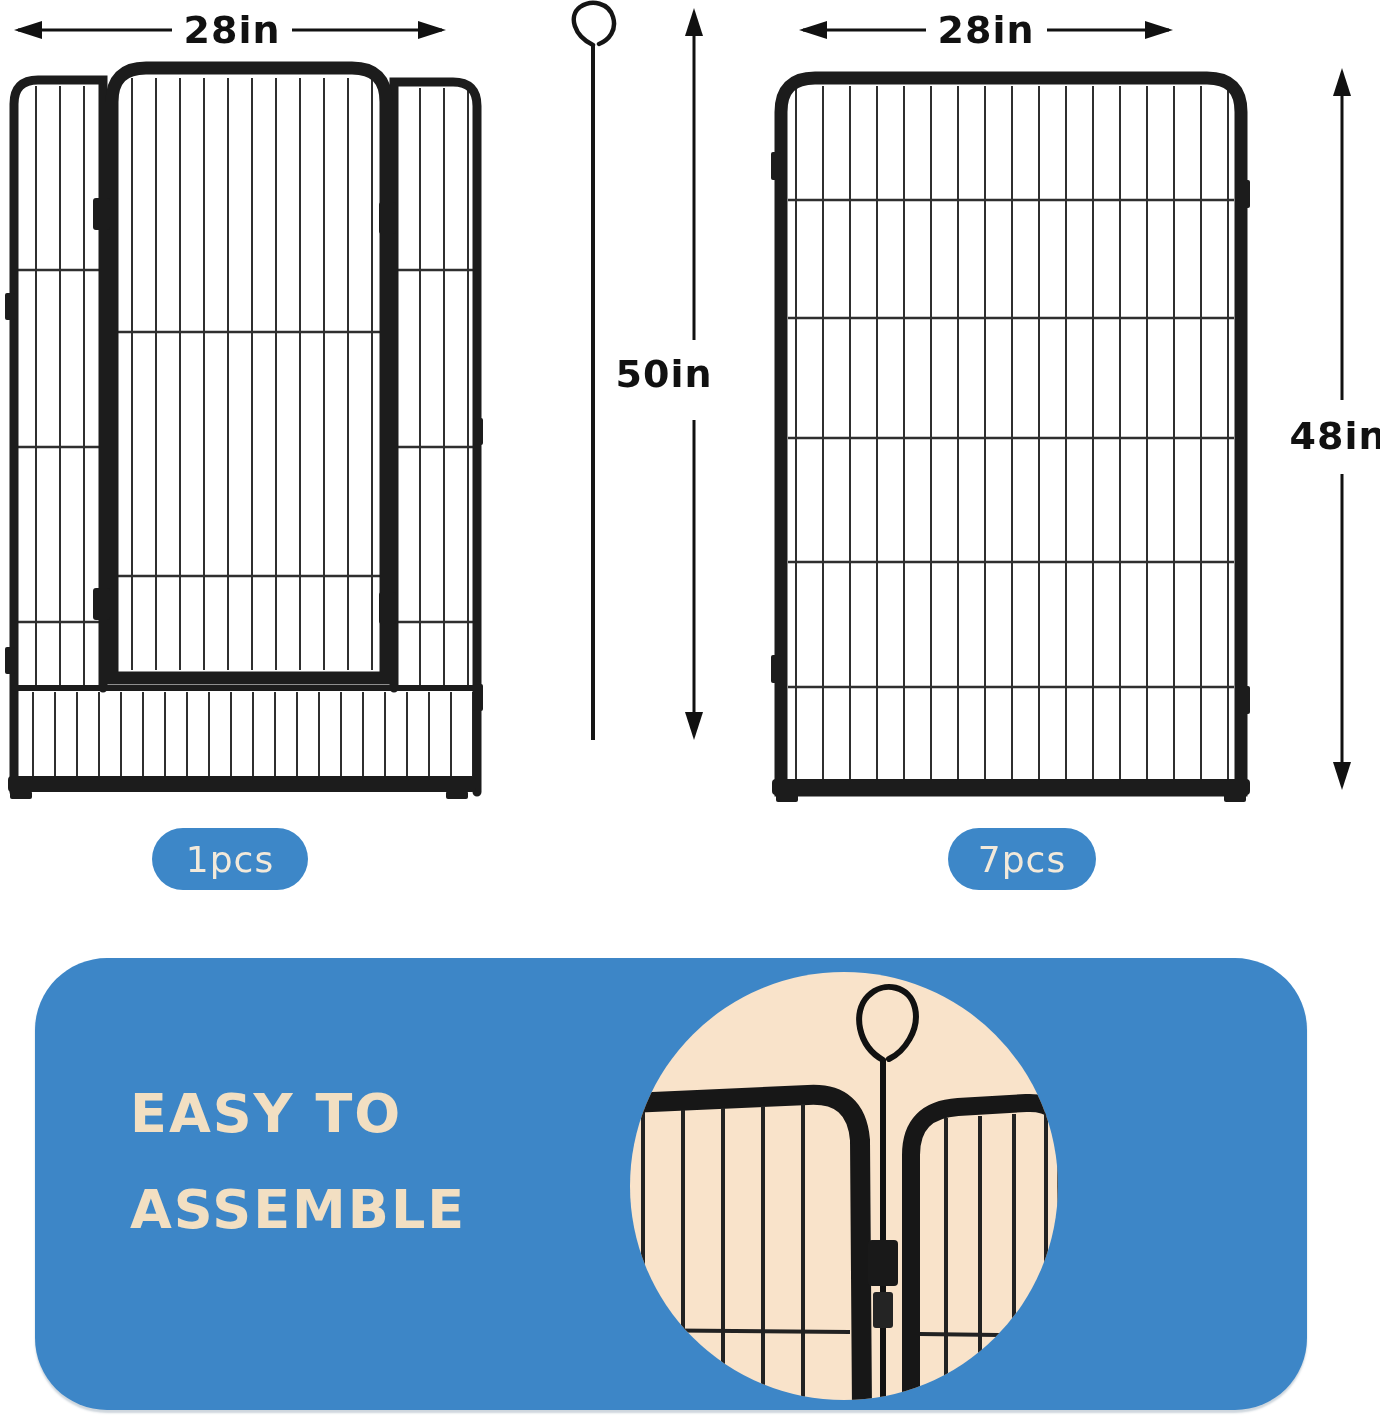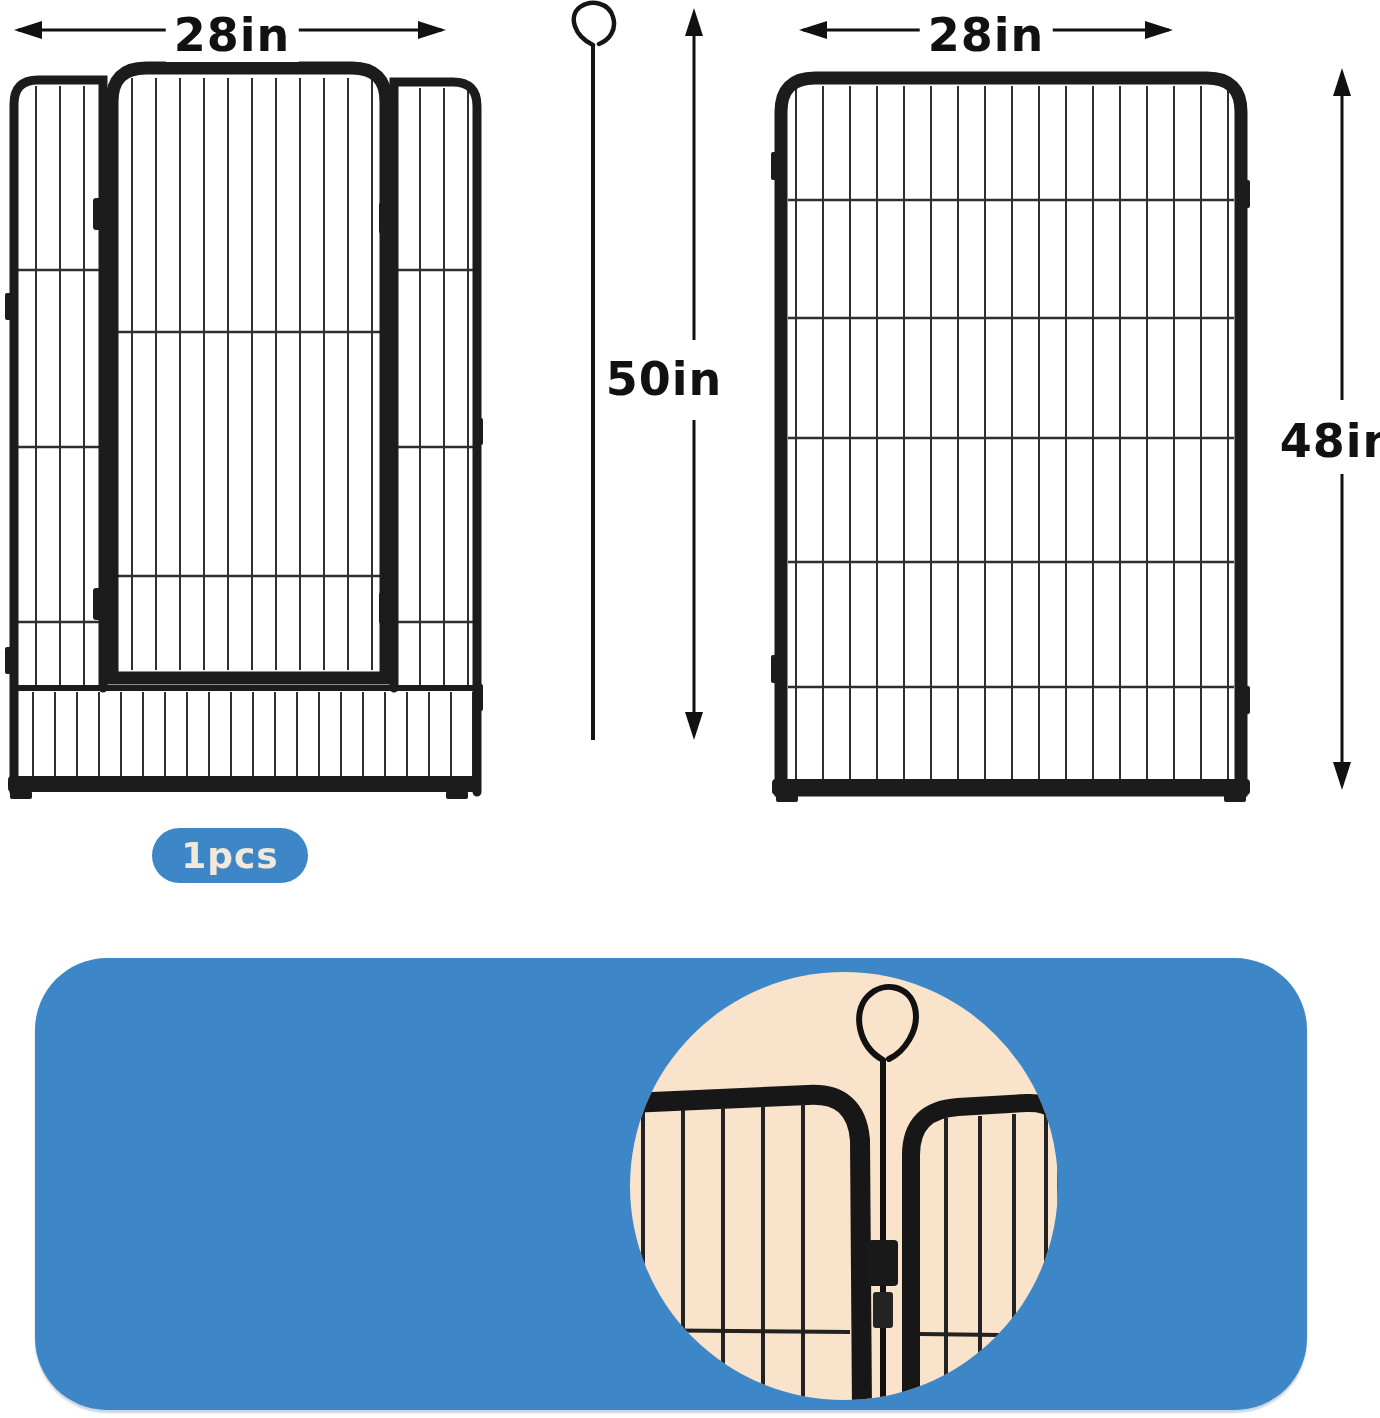--- a/index.html
+++ b/index.html
@@ -11,27 +11,27 @@
     --banner-text:#f2dfc2;
     --badge-text:#f2e9da;
   }
   html,body{margin:0;padding:0;background:#ffffff;}
   .stage{
     position:relative;width:1380px;height:1418px;background:#ffffff;
     overflow:hidden;font-family:"DejaVu Sans",sans-serif;
   }
   .dim-label{
     position:absolute;transform:translateX(-50%);
-    font-size:46px;font-weight:600;letter-spacing:1px;color:var(--label-text);
+    font-size:38px;font-weight:600;letter-spacing:1px;color:var(--label-text);
     white-space:nowrap;background:#ffffff;padding:0 8px;
   }
   .badge{
-    position:absolute;height:55px;border-radius:31px;background:var(--badge-blue);
+    position:absolute;height:62px;border-radius:31px;background:var(--badge-blue);
     display:flex;align-items:center;justify-content:center;
-    color:var(--badge-text);font-size:36px;font-weight:700;letter-spacing:1px;
+    color:var(--badge-text);font-size:36px;font-weight:400;letter-spacing:1px;
   }
   .banner{
     position:absolute;left:35px;top:958px;width:1272px;height:452px;
     border-radius:72px;background:var(--banner-blue);
     box-shadow:0 3px 2px rgba(60,90,120,0.25);
   }
   .banner-text{
     position:absolute;left:95px;top:108px;
     color:var(--banner-text);font-size:54px;font-weight:700;letter-spacing:2px;
     line-height:96px;white-space:nowrap;
@@ -153,22 +153,27 @@
       </g>
     </g>
   </svg>
 
   <div class="dim-label" style="left:232px;top:8px;">28in</div>
   <div class="dim-label" style="left:986px;top:8px;">28in</div>
   <div class="dim-label" style="left:664px;top:352px;">50in</div>
   <div class="dim-label" style="left:1338px;top:414px;">48in</div>
 
   <div class="badge" style="left:152px;top:828px;width:156px;">1pcs</div>
+  <div class="badge" style="left:948px;top:828px;width:148px;">7pcs</div>
 
   <div class="banner">
+    <div class="banner-text">
+      <div>EASY TO</div>
+      <div>ASSEMBLE</div>
+    </div>
 
     <svg class="inset" width="432" height="432" viewBox="0 0 432 432">
       <defs>
         <clipPath id="inset-clip">
             <circle cx="216" cy="216" r="214"></circle>
           </clipPath>
       </defs>
       <circle cx="216" cy="216" r="214" fill="var(--inset-peach)"></circle>
       <g clip-path="url(#inset-clip)">
 

